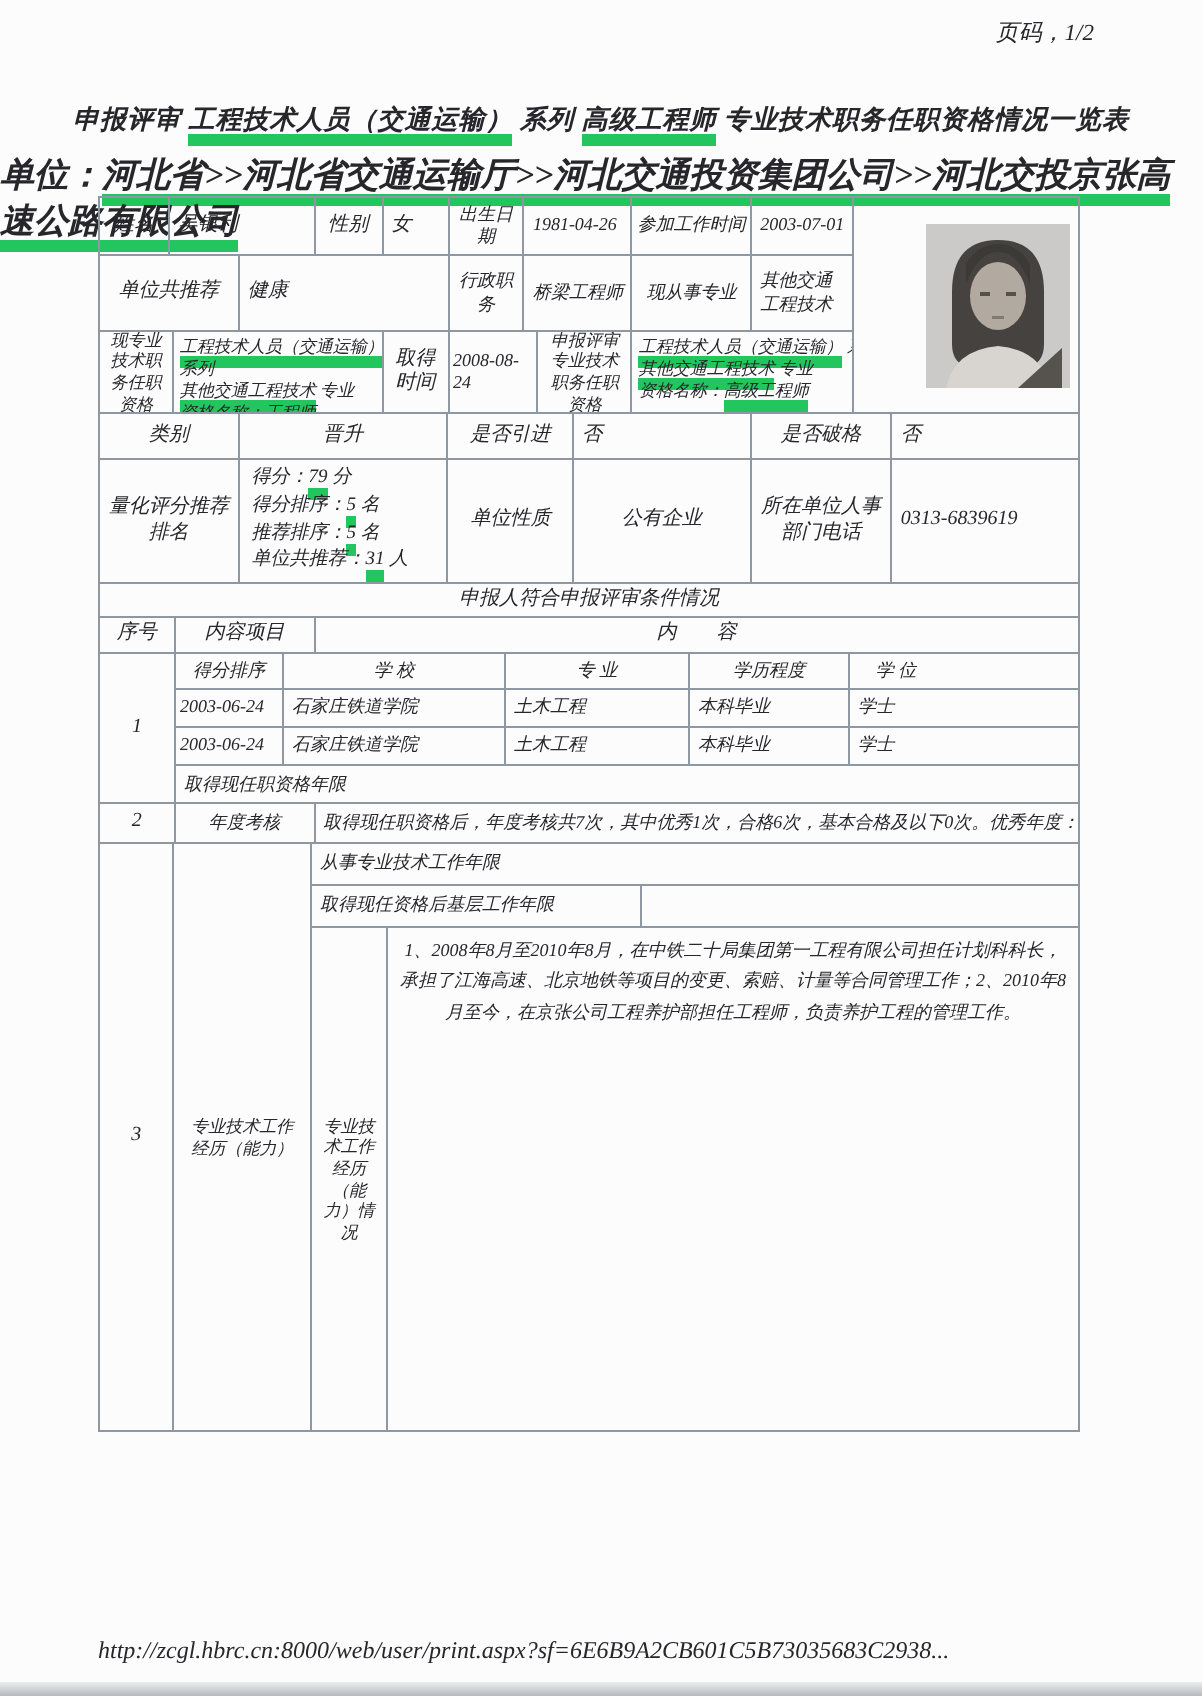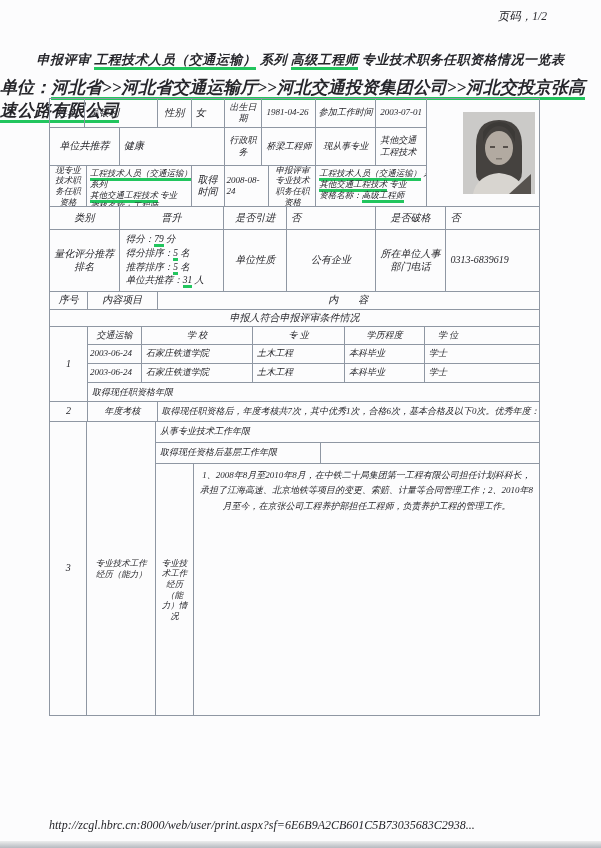--- a/index.html
+++ b/index.html
@@ -6,21 +6,21 @@
   html,body { background:#e9eaec; }
   .sheet{
     position:relative; width:601px; height:848px; background:#fcfcfd;
     font-family:"Liberation Serif","DejaVu Serif",serif; color:#26262b; overflow:hidden;font-style:italic;
   }
   .page-label{ position:absolute; top:9px; right:54px; font-size:11.5px; }
   .doc-title{ position:absolute; top:51px; left:0; width:100%; text-align:center;
     font-size:13px; font-weight:bold; letter-spacing:.5px; }
   .unit-line{ position:absolute; top:76px; left:0; width:100%; text-align:left;
     font-size:17px; font-weight:bold; }
-  .u{ border-bottom:3px solid #22c55e; }
+  .u{ border-bottom:6px solid #22c55e; }
   
   .form{ position:absolute; top:98px; left:49px; width:491px; border:1px solid #8f97a3;
     font-size:10px; line-height:1.25; }
   .r{ display:flex; border-bottom:1px solid #8f97a3; }
   .r:last-child{ border-bottom:none; }
   .c{ border-right:1px solid #8f97a3; display:flex; align-items:center;
     justify-content:center; text-align:center; overflow:hidden; padding:1px 2px; }
   .c:last-child{ border-right:none; }
   .lft{ justify-content:flex-start; text-align:left; padding-left:4px; }
   .f9{ font-size:9px; }
@@ -132,35 +132,35 @@
         <div><span>得分排序：</span><span class="u">5</span><span> 名</span></div>
         <div><span>推荐排序：</span><span class="u">5</span><span> 名</span></div>
         <div><span>单位共推荐：</span><span class="u">31</span><span> 人</span></div>
       </div>
       <div class="c" style="width:63px">单位性质</div>
       <div class="c" style="width:89px">公有企业</div>
       <div class="c" style="width:71px;padding:0 3px">所在单位人事部门电话</div>
       <div class="c lft" style="width:93px">0313-6839619</div>
     </div>
 
+    <div class="r" style="height:17px">
+      <div class="c" style="width:491px">申报人符合申报评审条件情况</div>
+    </div>
+
     <div class="r" style="height:18px">
       <div class="c" style="width:38px">序号</div>
       <div class="c" style="width:70px">内容项目</div>
       <div class="c" style="width:383px">内　　容</div>
     </div>
 
-    <div class="r" style="height:17px">
-      <div class="c" style="width:491px">申报人符合申报评审条件情况</div>
-    </div>
-
     <div class="r" style="height:75px">
       <div class="c" style="width:38px">1</div>
       <div class="inner" style="width:383px">
         <div class="sr" style="height:18px">
-          <div class="c f9" style="width:54px">交通运输</div>
+          <div class="c f9" style="width:54px">得分排序</div>
           <div class="c f9" style="width:111px">学 校</div>
           <div class="c f9" style="width:92px">专 业</div>
           <div class="c f9" style="width:80px">学历程度</div>
           <div class="c f9" style="width:46px">学 位</div>
         </div>
         <div class="sr" style="height:19px">
           <div class="c lft f9" style="width:54px;padding-left:2px">2003-06-24</div>
           <div class="c lft f9" style="width:111px">石家庄铁道学院</div>
           <div class="c lft f9" style="width:92px">土木工程</div>
           <div class="c lft f9" style="width:80px">本科毕业</div>

